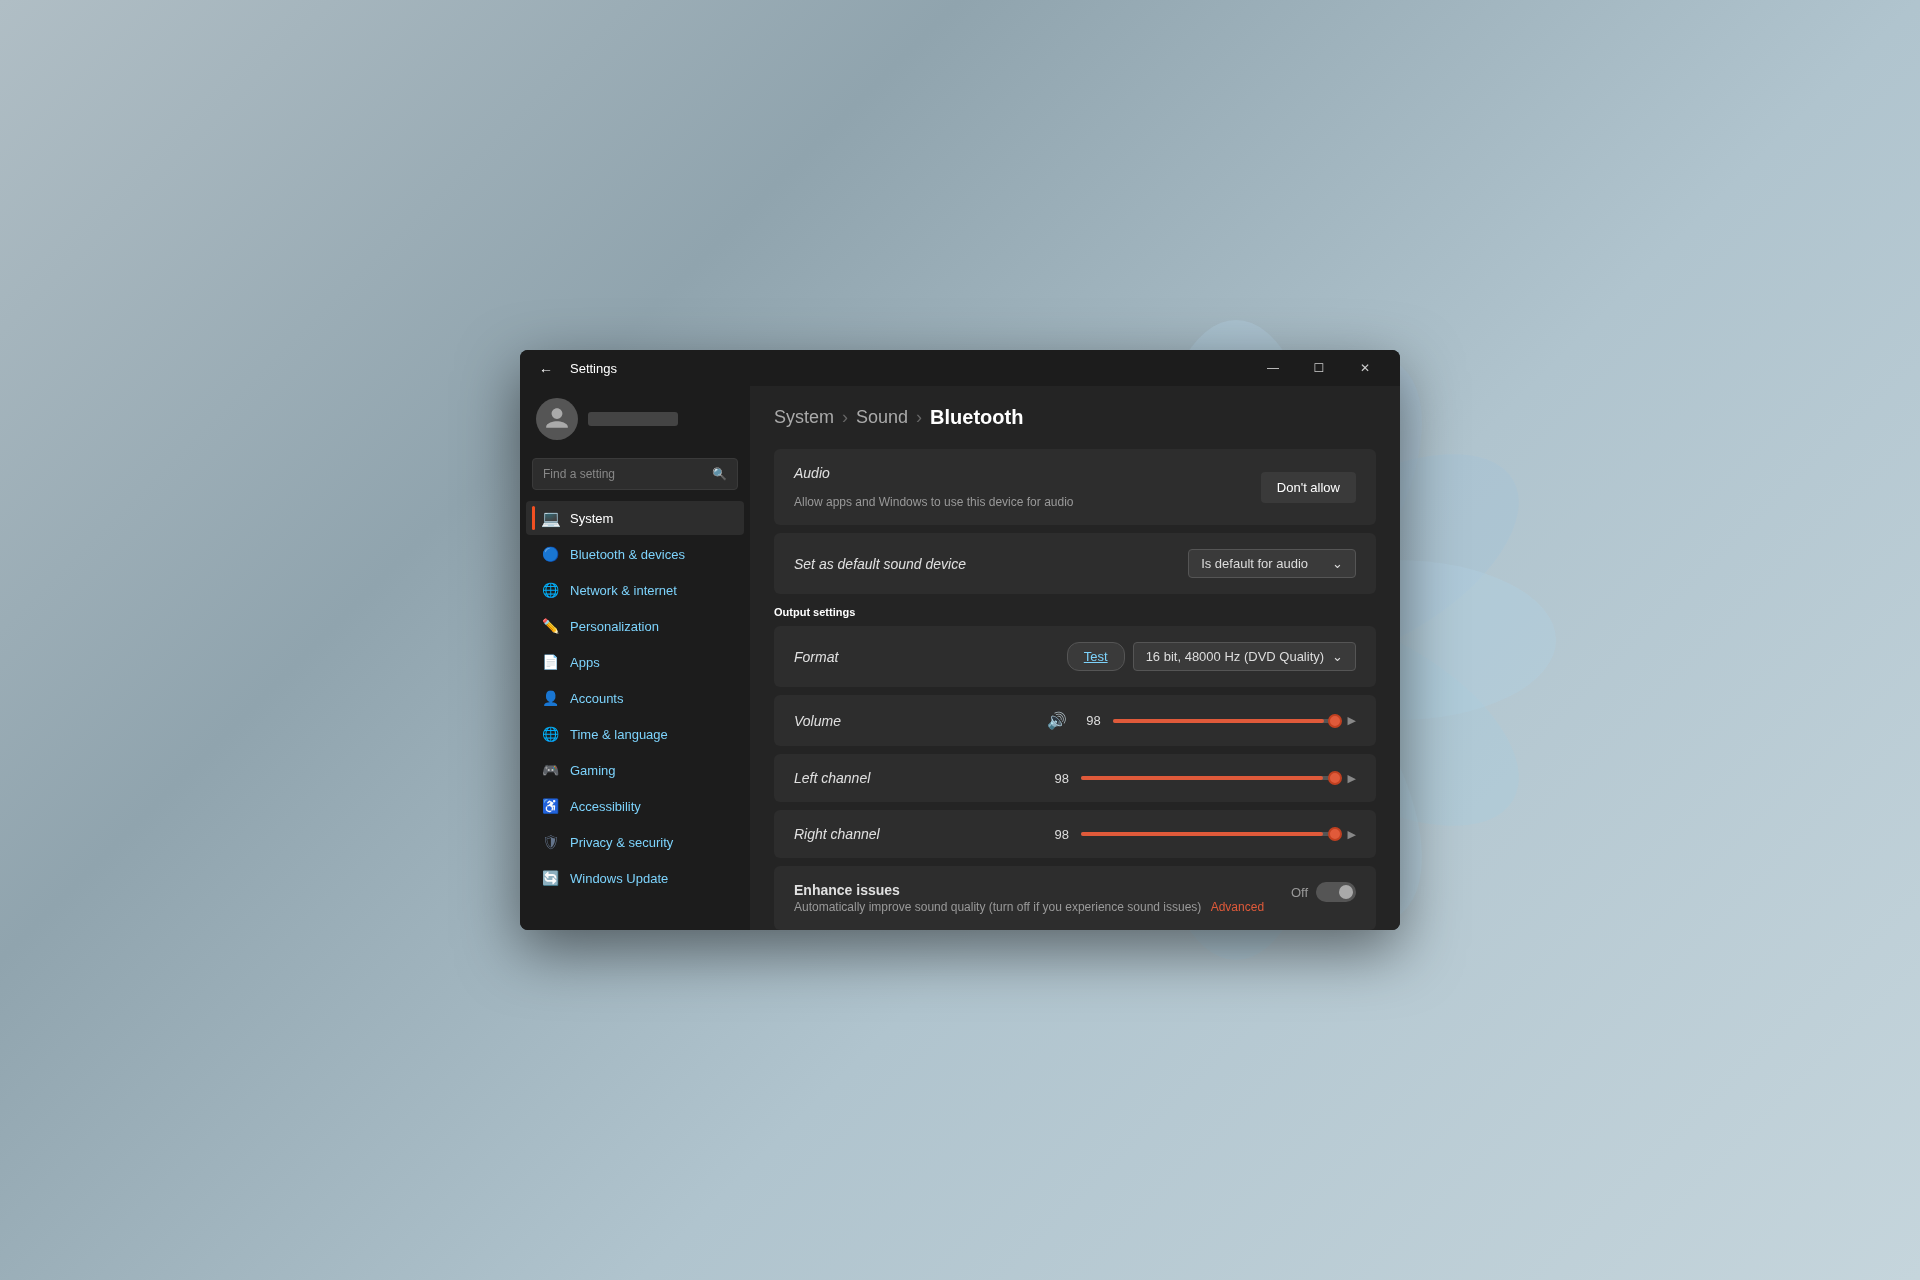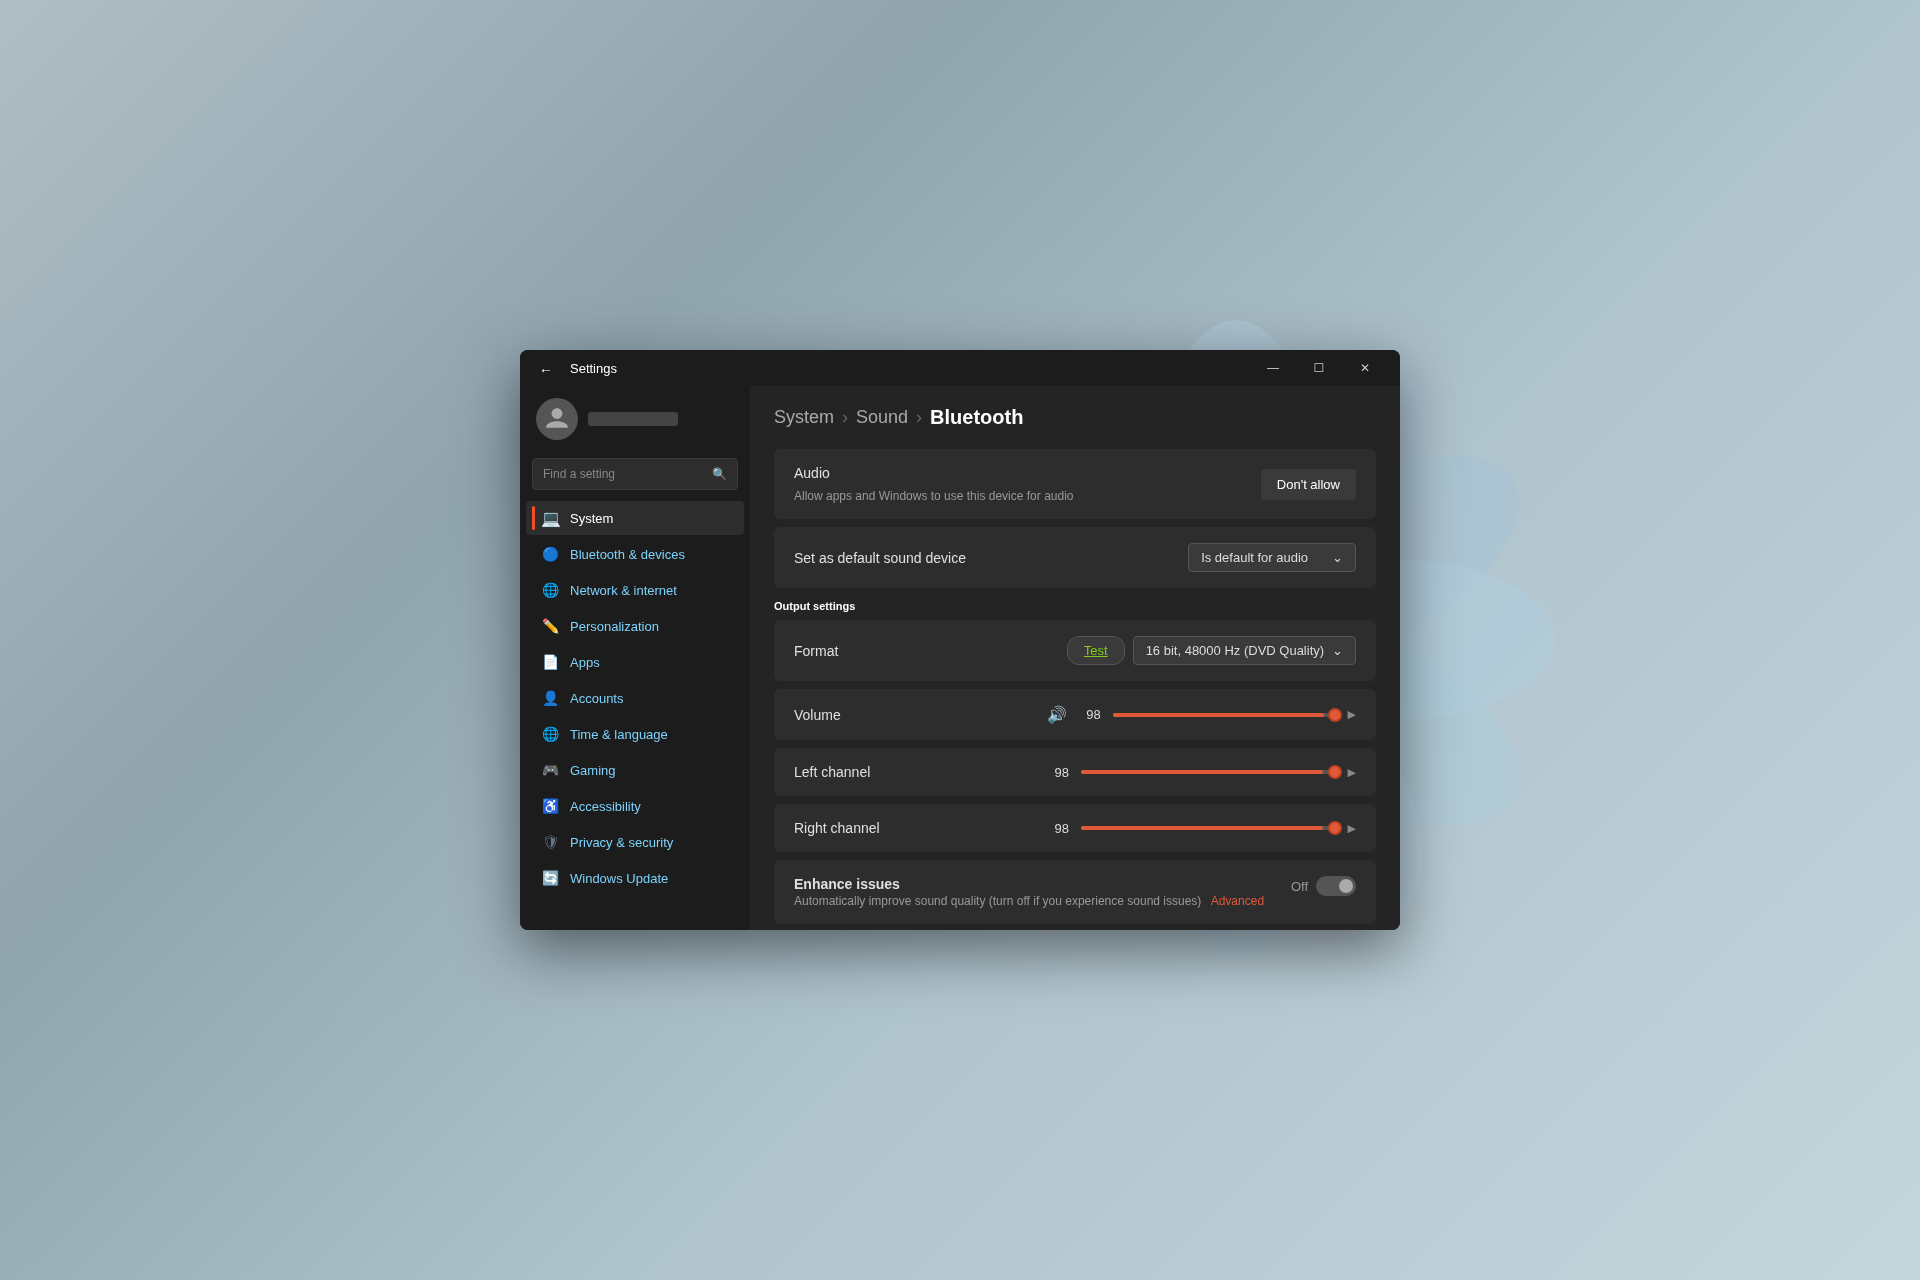--- a/index.html
+++ b/index.html
@@ -278,26 +278,27 @@
     .card-row {
       display: flex;
       align-items: center;
       justify-content: space-between;
     }
 
     .card-label {
       color: #e0e0e0;
       font-size: 14px;
       font-weight: 500;
+      font-style: italic;
     }
 
     .card-sublabel {
       color: #999;
       font-size: 12px;
-      margin-top: 8px;
+      margin-top: 14px;
     }
 
     
     .dont-allow-btn {
       background: #3a3a3a;
       color: #fff;
       border: none;
       border-radius: 4px;
       padding: 8px 16px;
       font-size: 13px;
@@ -329,21 +330,21 @@
 
     
     .format-row {
       display: flex;
       align-items: center;
       justify-content: space-between;
     }
 
     .test-btn {
       background: #3a3a3a;
-      color: #84cc16;
+      color: #7dd3fc;
       border: 1px solid #555;
       border-radius: 12px;
       padding: 6px 16px;
       font-size: 13px;
       cursor: pointer;
       text-decoration: underline;
     }
 
     .format-dropdown {
       background: #3a3a3a;

